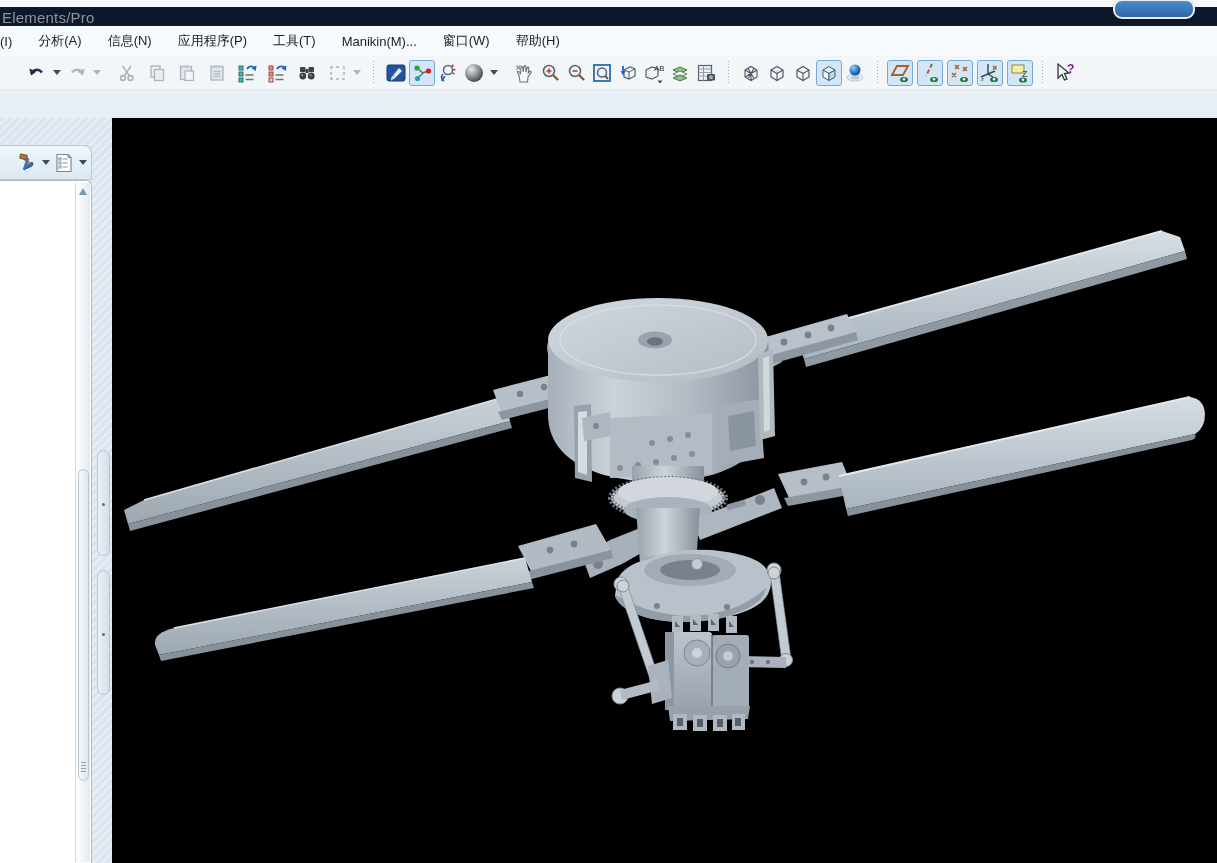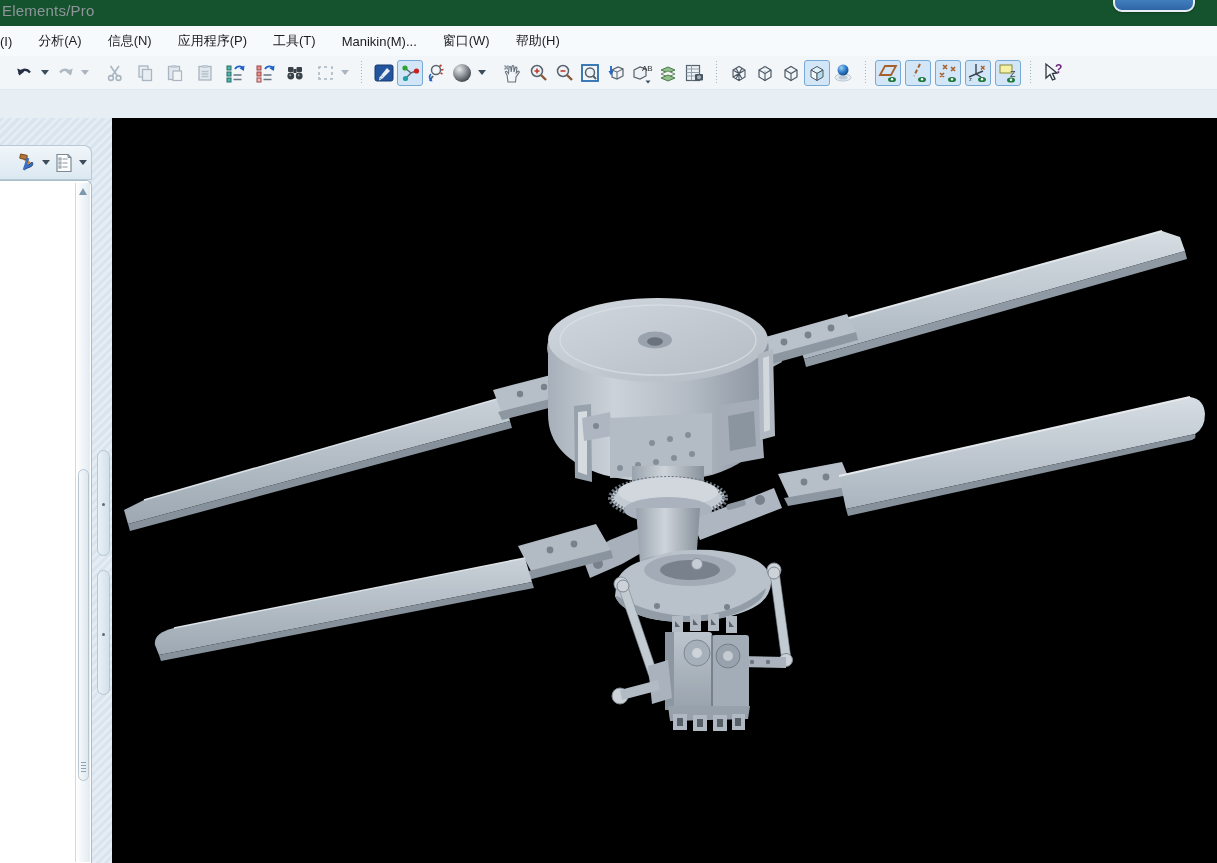--- a/index.html
+++ b/index.html
@@ -2,31 +2,31 @@
 <html><head>
 <meta charset="utf-8">
 <style>
   * { margin:0; padding:0; box-sizing:border-box; }
   html,body { width:1217px; height:863px; overflow:hidden;
     font-family:"Liberation Sans", sans-serif; background:#f6f9fb; }
   .abs { position:absolute; }
   #app { position:relative; width:1217px; height:863px; }
 
   
-  #titlebar { left:0; top:0; width:1217px; height:26px; background:#14532d;text-decoration:underline; }
+  #titlebar { left:0; top:7px; width:1217px; height:26px; background:#0f172a;text-decoration:underline; }
   #title-text { left:2px; top:2px; font-size:15px; color:#8f959a; letter-spacing:.2px; }
   #accent-btn { right:22px; top:-8px; width:82px; height:20px; border-radius:9px;
     background:linear-gradient(#4c8ccb,#2f66a8); border:2px solid #e8eef4;
     box-shadow:0 1px 2px rgba(0,0,0,.25); }
   #menubar { left:0; top:26px; width:1217px; height:30px; background:#f7fafc;
     display:flex; align-items:center; gap:26px; font-size:13px; color:#1c1c1c; }
   .menu-item { cursor:default; white-space:nowrap; }
   #menubar .menu-item:first-child { margin-left:0; }
   #toolbar { left:0; top:56px; width:1217px; height:34px; background:#f2f6f9;
-    border-bottom:1px solid #e2eaf0; display:flex; align-items:center; padding-left:12px; }
+    border-bottom:1px solid #e2eaf0; display:flex; align-items:center; padding-left:24px; }
   .tb { width:26px; height:26px; border:1px solid transparent; border-radius:3px;
     background:transparent; display:inline-flex; align-items:center; justify-content:center;
     padding:0; flex:0 0 auto; }
   .tb.active { background:#d2e6f7; border-color:#76a9d6; }
   .tb svg { display:block; }
   .caret { width:0; height:0; border-left:4px solid transparent; border-right:4px solid transparent;
     border-top:5px solid #3c4c5a; margin:0 3px; flex:0 0 auto; }
   .caret.dis { border-top-color:#a9b6c2; }
   .sep { width:5px; height:24px; margin:0 7px;
     background-image:repeating-linear-gradient(#9fb2c0 0 1px, transparent 1px 3px);

